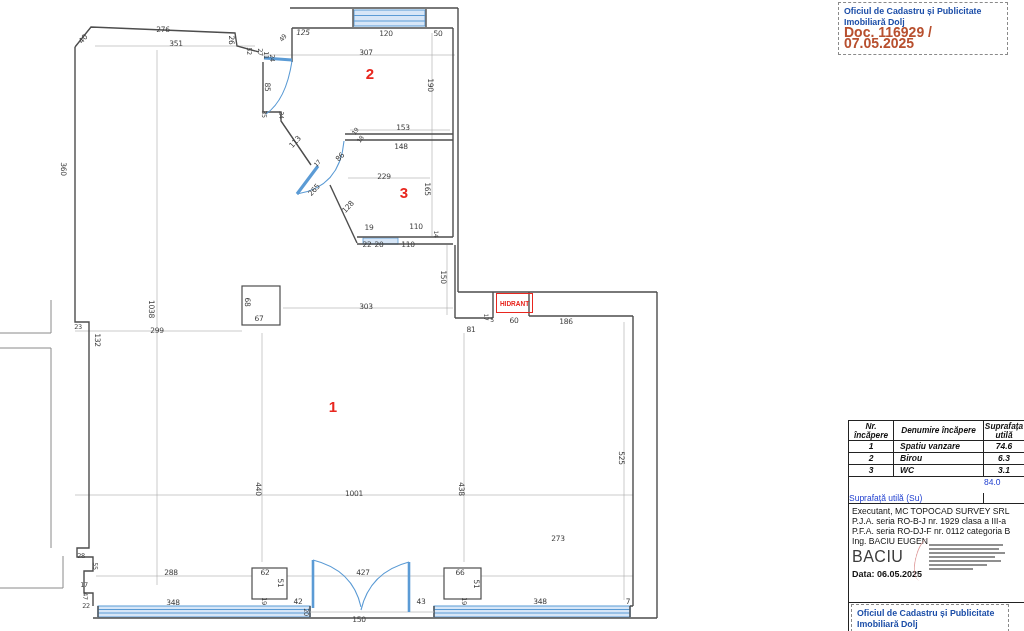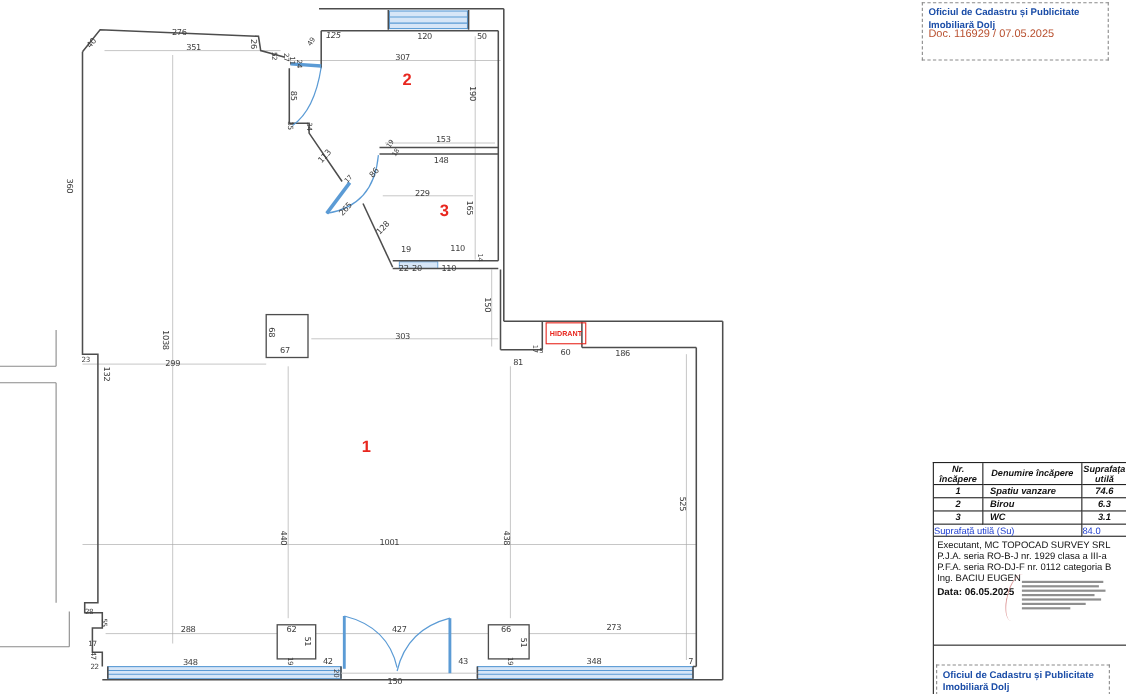--- a/index.html
+++ b/index.html
@@ -14,21 +14,21 @@
   .room-num{position:absolute;font-size:15px;font-weight:bold;color:#e8271f;
        font-family:"Liberation Sans",sans-serif;transform:translate(-50%,-50%);}
   #hydrant-box{position:absolute;left:496px;top:293px;width:35px;height:18px;border:1.5px solid #e8271f;
        color:#e8271f;font-size:6.5px;font-weight:bold;display:flex;align-items:center;justify-content:center;
        letter-spacing:0;}
   
   .stamp{position:absolute;border:1.2px dashed #8a8a8a;background:#fff;padding:3px 5px 8px 5px;}
   #stamp-top{left:838px;top:2px;width:158px;height:40px;}
   #stamp-bottom{left:851px;top:604px;width:146px;height:40px;}
   .stamp .sline{color:#1c4ea8;font-weight:bold;font-size:8.8px;line-height:10.5px;}
-  .stamp .sdoc{color:#b8502f;font-weight:normal;font-size:10px;line-height:10.5px;}
+  .stamp .sdoc{color:#b8502f;font-weight:bold;font-size:14px;line-height:10.5px;}
   #titleblock{position:absolute;left:848px;top:420px;width:176px;height:211px;
        border-left:1.4px solid #222;border-top:1.4px solid #222;font-size:8.5px;color:#111;}
   .tbl{display:grid;grid-template-columns:45px 90px 41px;}
   .tbl .cell{border-right:1px solid #222;border-bottom:1px solid #222;display:flex;
        align-items:center;justify-content:center;text-align:center;
        font-weight:bold;font-style:italic;padding:1px 0;line-height:1.05;}
   .tbl .head{font-size:8.3px;}
   .tbl .num{justify-content:center;}
   .tbl .nameC{justify-content:flex-start;padding-left:6px;text-align:left;}
   .total-row{display:grid;grid-template-columns:135px 41px;}
@@ -168,21 +168,21 @@
       <span class="dim" style="left: 280px; top: 583px; transform: translate(-50%, -50%) rotate(90deg);">51</span>
       <span class="dim" style="left: 264px; top: 601px; font-size: 6.5px; transform: translate(-50%, -50%) rotate(90deg);">19</span>
       <span class="dim" style="left: 298px; top: 601px; transform: translate(-50%, -50%) rotate(0deg);">42</span>
       <span class="dim" style="left: 306px; top: 612px; font-size: 6.5px; transform: translate(-50%, -50%) rotate(90deg);">20</span>
       <span class="dim" style="left: 363px; top: 572px; transform: translate(-50%, -50%) rotate(0deg);">427</span>
       <span class="dim" style="left: 359px; top: 619px; transform: translate(-50%, -50%) rotate(0deg);">150</span>
       <span class="dim" style="left: 460px; top: 572px; transform: translate(-50%, -50%) rotate(0deg);">66</span>
       <span class="dim" style="left: 476px; top: 584px; transform: translate(-50%, -50%) rotate(90deg);">51</span>
       <span class="dim" style="left: 421px; top: 601px; transform: translate(-50%, -50%) rotate(0deg);">43</span>
       <span class="dim" style="left: 464px; top: 601px; font-size: 6.5px; transform: translate(-50%, -50%) rotate(90deg);">19</span>
-      <span class="dim" style="left: 558px; top: 570px; transform: translate(-50%, -50%) rotate(0deg); text-align: right;">273</span>
+      <span class="dim" style="left: 558px; top: 538px; transform: translate(-50%, -50%) rotate(0deg); text-align: right;">273</span>
       <span class="dim" style="left: 540px; top: 601px; transform: translate(-50%, -50%) rotate(0deg);">348</span>
       <span class="dim" style="left: 628px; top: 601px; transform: translate(-50%, -50%) rotate(0deg);">7</span>
       <span class="room-num" style="left: 333px; top: 406px;">1</span>
       <span class="room-num" style="left: 370px; top: 73px;">2</span>
       <span class="room-num" style="left: 404px; top: 192px;">3</span>
     </div>
   <div id="hydrant-box">
     <span>HIDRANT</span>
   </div>
 </div>
@@ -202,29 +202,30 @@
       <div class="cell nameC">Spatiu vanzare</div>
       <div class="cell num">74.6</div>
       <div class="cell num">2</div>
       <div class="cell nameC">Birou</div>
       <div class="cell num">6.3</div>
       <div class="cell num">3</div>
       <div class="cell nameC">WC</div>
       <div class="cell num">3.1</div>
     </div>
   <div class="total-row">
-    <div class="cell" style="border-right:1px solid #222;border-bottom:1.2px solid #222;">Suprafață utilă (Su)</div>
+    <div class="cell" style="border-right:1px solid #222;border-bottom:1.2px solid #222;margin-top:16px;">Suprafață utilă (Su)</div>
     <div class="cell" style="border-right:1px solid #222;border-bottom:1.2px solid #222;">84.0</div>
   </div>
   <div id="exec-block">
     <div>Executant, MC TOPOCAD SURVEY SRL</div>
     <div>P.J.A. seria RO-B-J nr. 1929 clasa a III-a</div>
     <div>P.F.A. seria RO-DJ-F nr. 0112 categoria B</div>
     <div>Ing. BACIU EUGEN</div>
     <div id="big-name">
+      <div>BACIU</div>
     </div>
     <div id="sig-block">
       <div id="sig-swirl"></div>
       <div class="sig-line" style="width:74px"></div>
         <div class="sig-line" style="width:70px"></div>
       <div class="sig-line" style="width:76px"></div>
         <div class="sig-line" style="width:66px"></div>
       <div class="sig-line" style="width:72px"></div>
         <div class="sig-line" style="width:58px"></div>
       <div class="sig-line" style="width:44px"></div>

